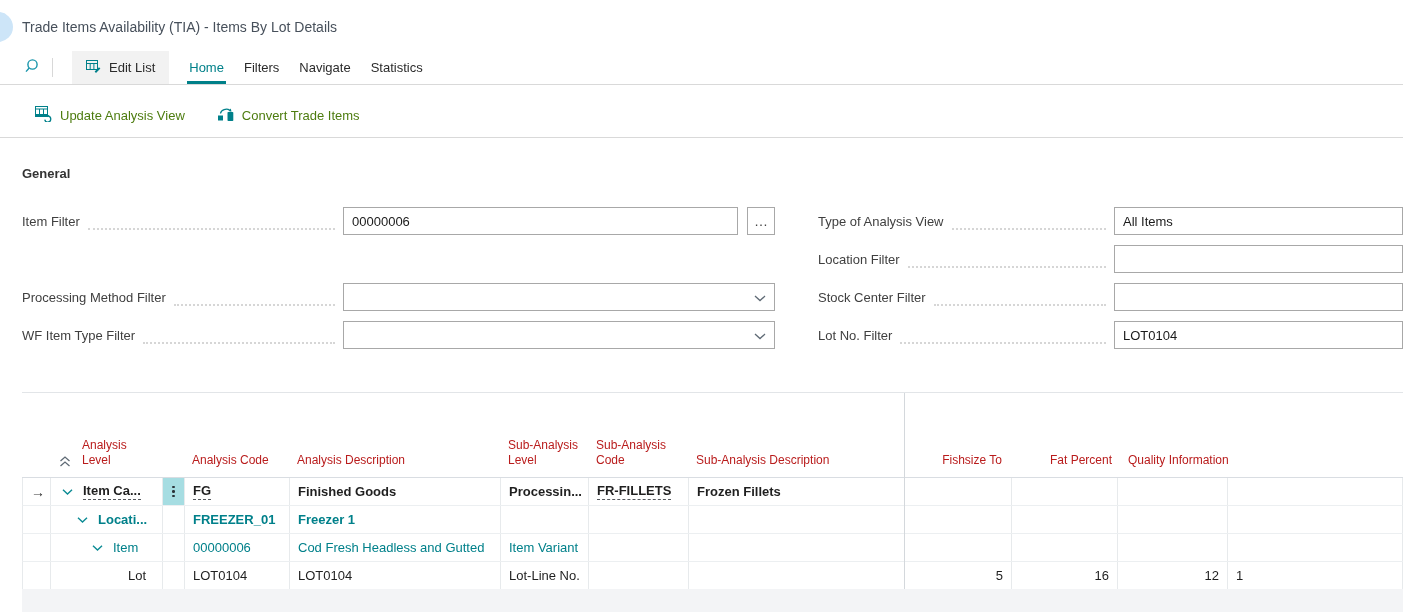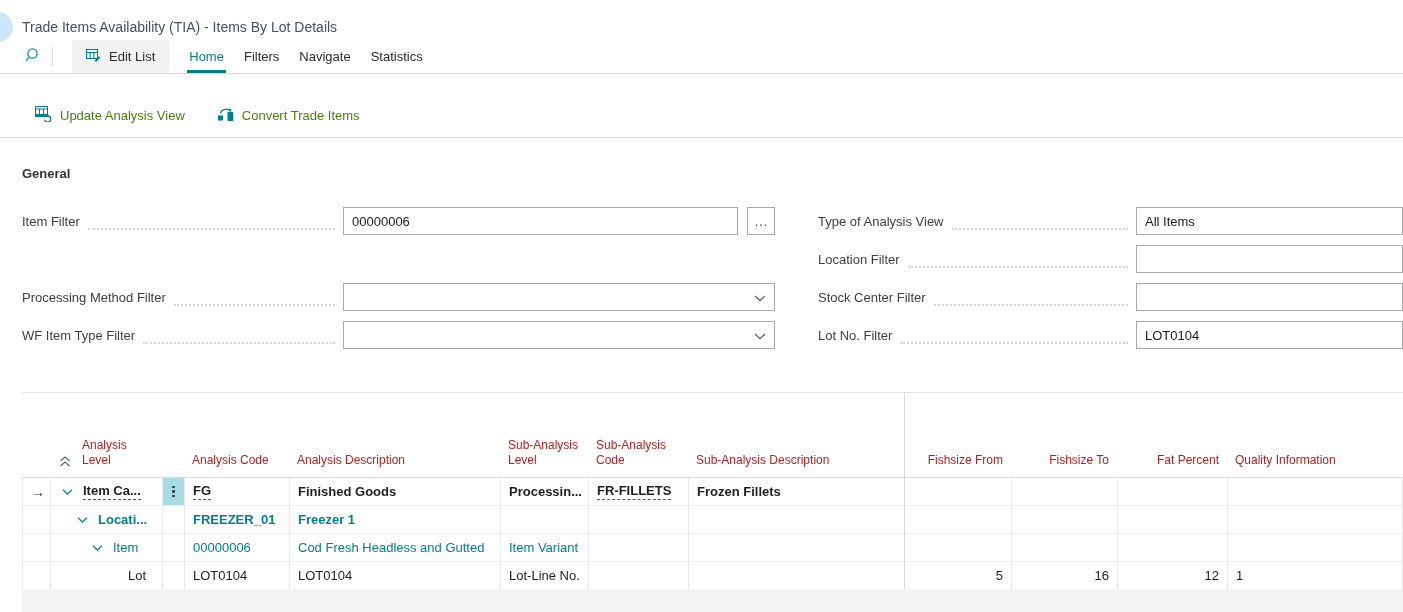--- a/index.html
+++ b/index.html
@@ -6,21 +6,21 @@
   html,body { width:1403px; height:612px; overflow:hidden; background:#fff;
               font-family:"Liberation Sans","DejaVu Sans",sans-serif; }
   .app { position:relative; width:1403px; height:612px; }
 
   
   .page-circle { position:absolute; left:-17px; top:12px; width:30px; height:30px;
                  border-radius:50%; background:#cde5f8; }
   .page-title { position:absolute; left:22px; top:19px; font-size:14px; color:#47505b; }
 
   
-  .toolbar { position:absolute; top:40px; left:0; width:1403px; height:34px;
+  .toolbar { position:absolute; top:51px; left:0; width:1403px; height:34px;
              border-bottom:1px solid #d9d9d9; display:flex; align-items:stretch; }
   .search-btn { width:34px; margin-left:16px; display:flex; align-items:center; justify-content:center; cursor:pointer; }
   .tb-divider { width:1px; background:#d8d8d8; margin:7px 2px; }
   .edit-list-btn { margin-left:17px; background:#f2f2f2; border:none; display:flex;
                    align-items:center; gap:8px; padding:0 14px; font-size:13px; color:#2b2b2b; cursor:pointer; }
   .tabs { display:flex; margin-left:20px; gap:20px; }
   .tab { position:relative; display:flex; align-items:center; font-size:13px; color:#2b2b2b; cursor:pointer; }
   .tab.active { color:#008089; }
   .tab.active::after { content:""; position:absolute; left:-2px; right:-2px; bottom:0;
                        height:3px; background:#008089; }
@@ -36,21 +36,21 @@
   .field { position:absolute; height:28px; display:flex; align-items:center; }
   .field.fl { left:22px; width:753px; }
   .field.fr { left:818px; width:585px; }
   .r1f { top:207px; } .r2f { top:245px; } .r3f { top:283px; } .r4f { top:321px; }
   .f-label { font-size:13px; color:#3f3f3f; white-space:nowrap; }
   .f-dots { flex:1; height:18px; border-bottom:2px dotted #d6d6d6; margin:0 8px; }
   .ctrl { display:flex; align-items:center; border:1px solid #a8a8a8; height:28px;
           background:#fff; font-size:13px; color:#1a1a1a; padding:0 8px; flex:none; }
   .ctrl.text-l { width:395px; }
   .ctrl.combo { width:432px; justify-content:space-between; }
-  .ctrl.text-r { width:267px; }
+  .ctrl.text-r { width:289px; }
   .assist-btn { width:28px; height:28px; margin-left:9px; border:1px solid #a8a8a8; background:#fff;
                 font-size:14px; color:#444; display:flex; align-items:center; justify-content:center; cursor:pointer; flex:none; }
 
   
   .grid { position:absolute; left:22px; top:392px; width:1381px;
           border-top:1px solid #e2e5e8; }
   .grid::after { content:""; position:absolute; left:882px; top:0; bottom:0; width:1px; background:#d4d8dc; }
   .g-header { display:flex; height:85px; border-bottom:1px solid #d9dde2; }
   .hc { display:flex; align-items:flex-end; padding:0 8px 8px 8px; font-size:12px;
         color:#b91c1c; line-height:1.3; }
@@ -227,23 +227,20 @@
         </div>
       <div class="hc c5">
           <span class="hl-sub">Sub-Analysis Level</span>
         </div>
       <div class="hc c6">
           <span class="hl-sub">Sub-Analysis Code</span>
         </div>
       <div class="hc c7">
           <span>Sub-Analysis Description</span>
         </div>
-      <div class="hc c8 num">
-          <span>Fishsize From</span>
-        </div>
       <div class="hc c9 num">
           <span>Fishsize To</span>
         </div>
       <div class="hc c10 num">
           <span>Fat Percent</span>
         </div>
       <div class="hc c11">
           <span>Quality Information</span>
         </div>
     </div>

